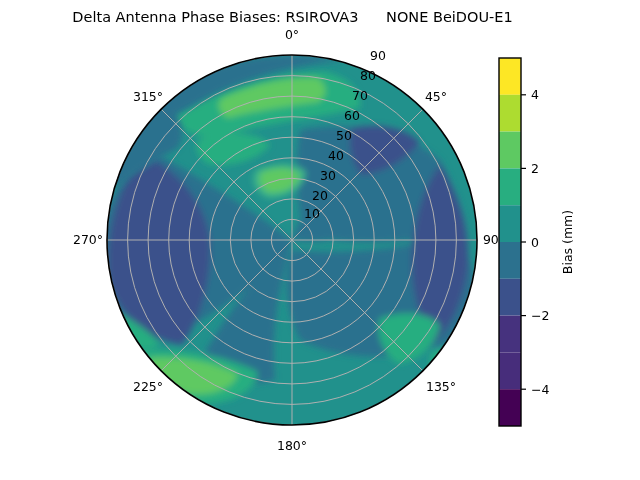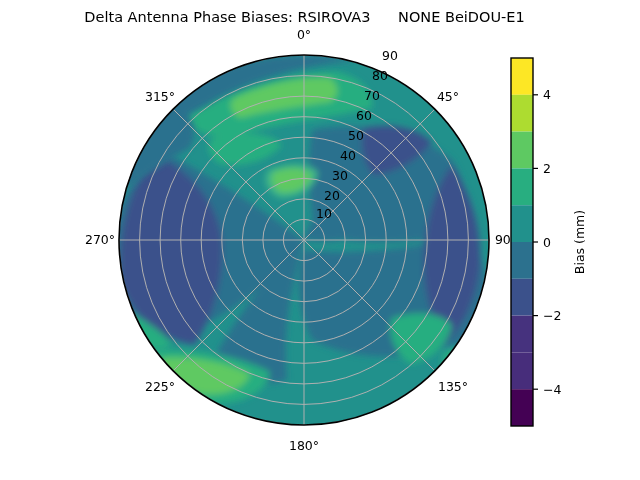--- a/index.html
+++ b/index.html
@@ -9,21 +9,21 @@
   }
   body {
     width: 640px;
     height: 480px;
     font-family: "DejaVu Sans", sans-serif;
     position: relative;
     overflow: hidden;
   }
   #figure {
     position: absolute;
-    left: 12px; top: 0;
+    left: 0; top: 0;
     width: 580px;
     height: 480px;
   }
   .fig-title {
     position: absolute;
     left: 0;
     top: 9px;
     width: 585px;
     text-align: center;
     font-size: 14.5px;

